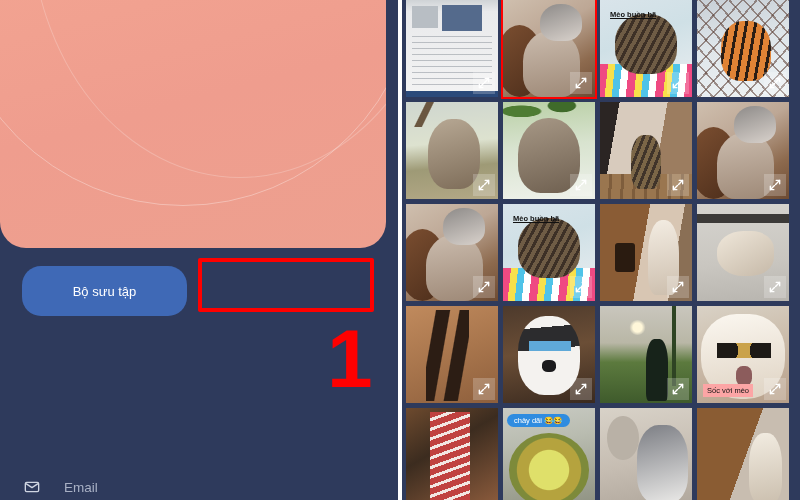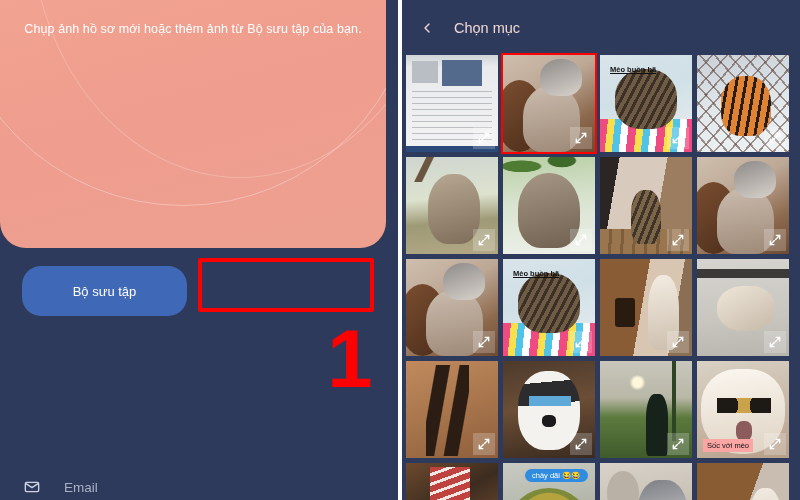--- a/index.html
+++ b/index.html
@@ -283,21 +283,20 @@
 </head>
 <body>
 
 <div class="screen">
 
   <div class="left-panel">
 
     <div class="hero">
       <div class="hero-arc"></div>
       <div class="hero-arc2"></div>
-      <div class="hero-text">Chụp ảnh hồ sơ mới hoặc thêm ảnh từ Bộ sưu tập của bạn.</div>
     </div>
 
     <div class="btn-row">
       <button class="pill-btn">Bộ sưu tập</button>
     </div>
     <div class="annot-box-btn"></div>
     <div class="annot-num annot-1">1</div>
 
 
 
@@ -309,28 +308,20 @@
         </svg>
       </span>
       <span class="field-value placeholder">Email</span>
     </div>
   </div>
 
   <div class="divider"></div>
 
   <div class="right-panel">
 
-    <div class="app-bar">
-      <span class="back-chevron">
-        <svg width="16" height="16" viewBox="0 0 24 24" fill="none" stroke="#f0d8d4" stroke-width="2" stroke-linecap="round" stroke-linejoin="round">
-          <path d="M15 18L9 12l6-6"></path>
-        </svg>
-      </span>
-      <span class="app-title">Chọn mục</span>
-    </div>
 
     <div class="grid" id="photo-grid">
         <div class="cell">
           <div class="img ph-doc">
             <div class="doc-lines"></div>
             <div class="doc-foot"></div>
           </div>
           <div class="expand">
             <svg width="14" height="14" viewBox="0 0 24 24" fill="none" stroke="#fff" stroke-width="2.4" stroke-linecap="round" stroke-linejoin="round">
               <path d="M20 4l-7 7M20 4h-6M20 4v6"></path>
@@ -528,21 +519,21 @@
         </div>
         <div class="cell">
           <div class="img ph-meat">
             <div class="mt-slab"></div>
           </div>
         </div>
         <div class="cell">
           <div class="img ph-food">
             <div class="fd-plate"></div>
           </div>
-          <div class="ov-label blue" style="left: 22px; top: 6px;">chảy dãi 😂😂</div>
+          <div class="ov-label blue" style="left: 4px; top: 6px;">chảy dãi 😂😂</div>
         </div>
         <div class="cell">
           <div class="img ph-gray-cat">
             <div class="gc-disc"></div>
             <div class="gc-cat"></div>
           </div>
         </div>
         <div class="cell">
           <div class="img ph-corner-cat">
             <div class="cor-cat"></div>

